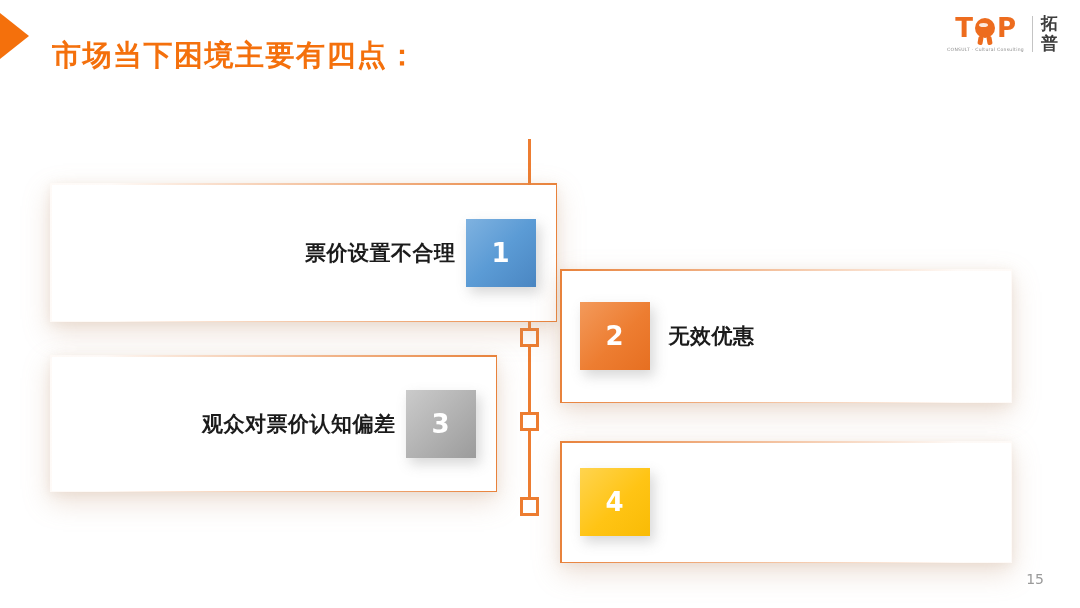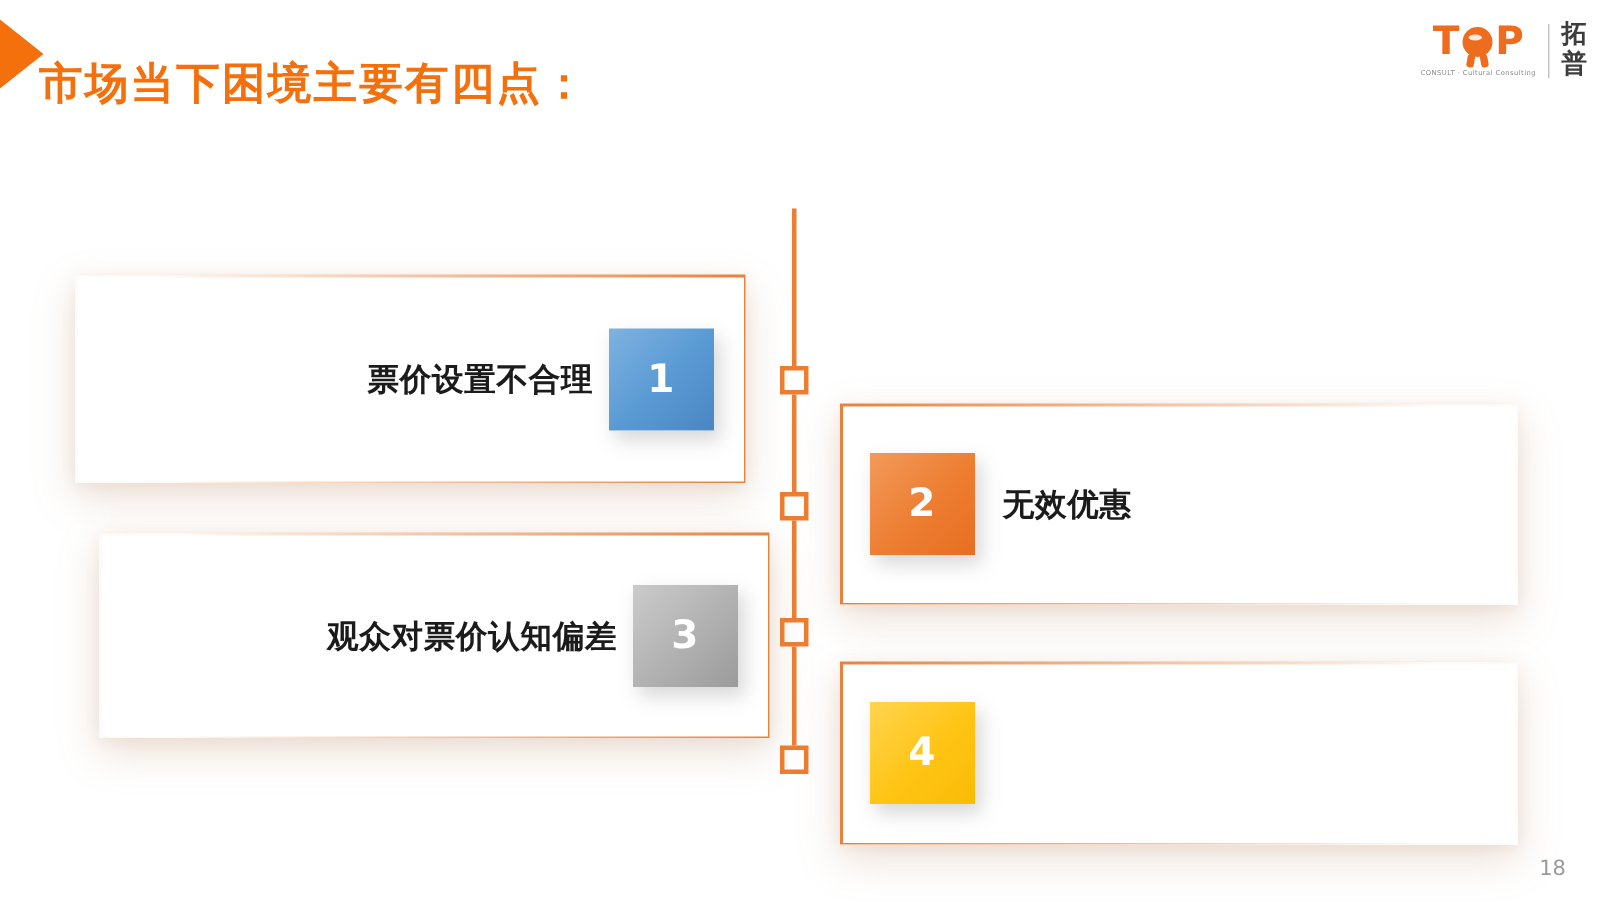--- a/index.html
+++ b/index.html
@@ -9,21 +9,21 @@
     font-family:"DejaVu Sans","Liberation Sans",sans-serif;
   }
 
   
   .header-arrow {
     position:absolute; left:0; top:13px; width:29px; height:46px;
     background:#F4700C;
     clip-path:polygon(0 0,100% 50%,0 100%);
   }
   .page-title {
-    position:absolute; left:26px; top:17px;
+    position:absolute; left:52px; top:17px;
     font-size:29px; font-weight:bold; color:#F4700C; letter-spacing:1.5px;
     white-space:nowrap;
   }
 
   
   .logo { position:absolute; top:14px; right:22px; display:flex; align-items:center; }
   .logo-left { display:flex; flex-direction:column; align-items:center; }
   .logo-word { display:flex; align-items:center; font-weight:800; color:#ED6C1E;
                font-size:26px; line-height:1; letter-spacing:0; }
   .logo-o { width:20px; height:20px; background:#ED6C1E; border-radius:50%;
@@ -52,23 +52,23 @@
   
   .card { position:absolute; box-sizing:border-box; padding:1.5px;
           box-shadow:0 10px 26px rgba(190,145,110,0.28), 0 2px 10px rgba(205,175,150,0.18); }
   .card-left  { background:linear-gradient(to left,  #E8823B, rgba(232,130,59,0.04) 88%); }
   .card-right { background:linear-gradient(to right, #E8823B, rgba(232,130,59,0.04) 88%); }
   .card-inner { width:100%; height:100%; background:#ffffff; box-sizing:border-box;
                 display:flex; align-items:center; }
   .card-left  .card-inner { justify-content:flex-end; padding-right:20px; }
   .card-right .card-inner { justify-content:flex-start; padding-left:18px; }
 
-  #card-1 { left:50px;  top:183px; width:447px; height:139px; }
+  #card-1 { left:50px;  top:183px; width:507px; height:139px; }
   #card-2 { left:560px; top:269px; width:452px; height:134px; }
-  #card-3 { left:66px;  top:355px; width:447px; height:137px; }
+  #card-3 { left:50px;  top:355px; width:447px; height:137px; }
   #card-4 { left:560px; top:441px; width:452px; height:122px; }
 
   .num-square { width:70px; height:68px; flex:none;
                 display:flex; align-items:center; justify-content:center;
                 color:#ffffff; font-size:26px; font-weight:bold;
                 box-shadow:4px 6px 12px rgba(110,110,110,0.28); }
   .card-left  .num-square { margin-left:10px; }
   .card-right .num-square { margin-right:19px; }
   .sq-blue   { background:linear-gradient(135deg,#7FB2E0 0%,#5B9BD5 50%,#4A86C2 100%); }
   .sq-orange { background:linear-gradient(135deg,#F39A5B 0%,#ED7D31 55%,#E66F21 100%); }
@@ -133,15 +133,15 @@
       <span class="num-square sq-gray">3</span>
     </div>
   </div>
 
   <div class="card card-right" id="card-4">
     <div class="card-inner">
       <span class="num-square sq-yellow">4</span>
     </div>
   </div>
 
-  <div class="page-num">18</div>
+  <div class="page-num">15</div>
 
 </div>
 
 </body></html>

